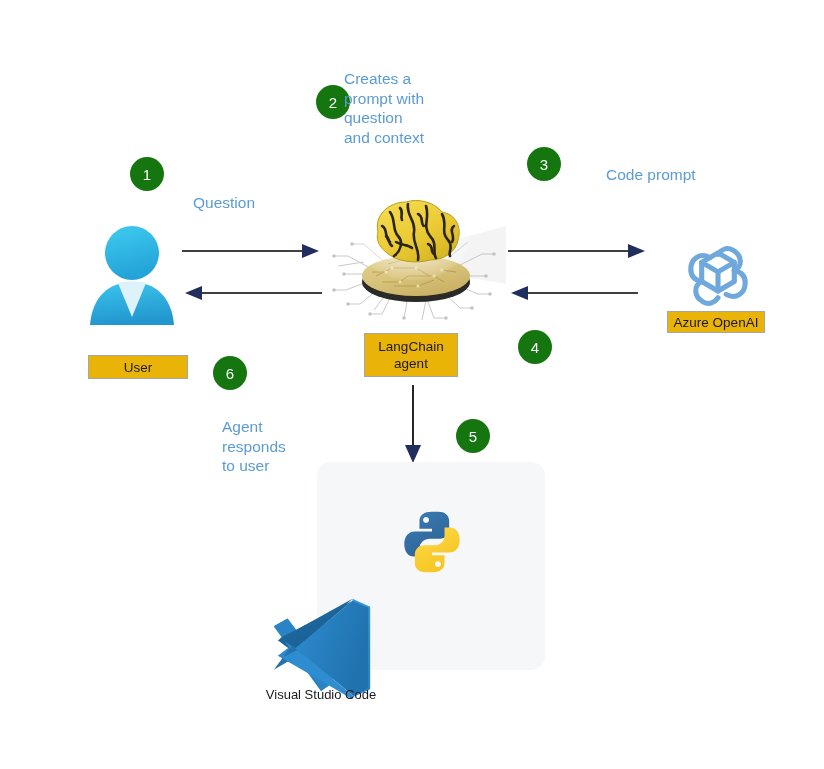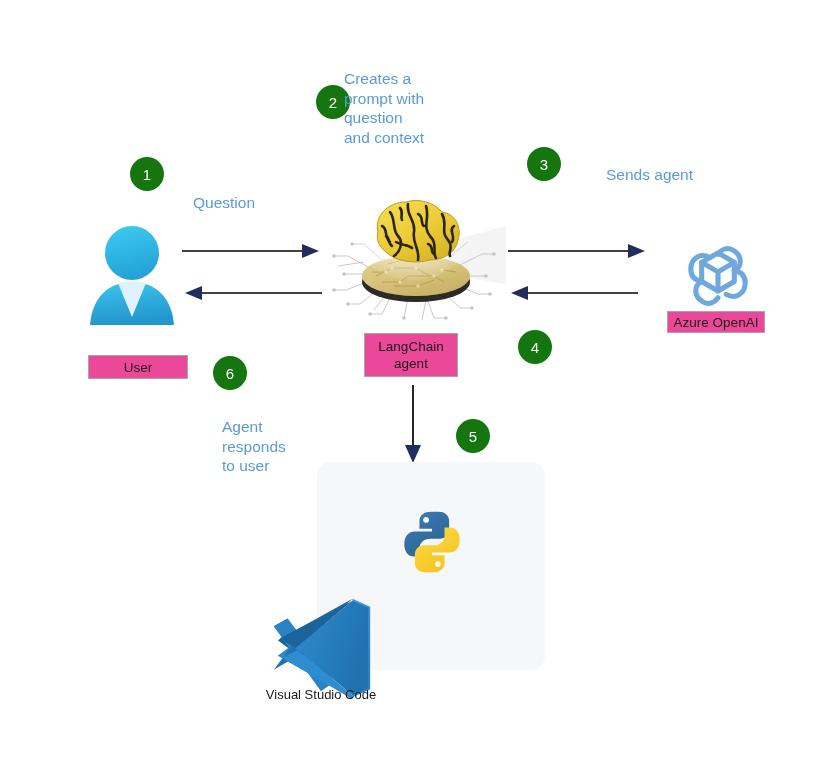--- a/index.html
+++ b/index.html
@@ -38,21 +38,21 @@
   .note {
     color: #5B9BD5;
     font-size: 15.5px;
     line-height: 19.5px;
     white-space: pre-line;
   }
 
   
   .caption-box {
     border: 1px solid #A6A6A6;
-    background: #ec4899;
+    background: #eab308;
     color: #1A1A1A;
     font-size: 13.5px;
     line-height: 17px;
     text-align: center;
     display: flex;
     align-items: center;
     justify-content: center;
     box-sizing: border-box;
     white-space: pre-line;
   }
@@ -85,21 +85,21 @@
 
   <div class="abs step-circle" style="left:316px; top:85px;">2</div>
 
   <div class="abs note" style="left:344px; top:69px;">Creates a
 prompt with
 question
 and context</div>
 
   <div class="abs step-circle" style="left:527px; top:147px;">3</div>
 
-  <div class="abs note" style="left:606px; top:165px;">Sends agent</div>
+  <div class="abs note" style="left:606px; top:165px;">Code prompt</div>
 
   <div class="abs step-circle" style="left:518px; top:330px;">4</div>
 
 
   <div class="abs step-circle" style="left:456px; top:419px;">5</div>
 
 
   <div class="abs step-circle" style="left:213px; top:356px;">6</div>
 
   <div class="abs note" style="left:222px; top:417px;">Agent

